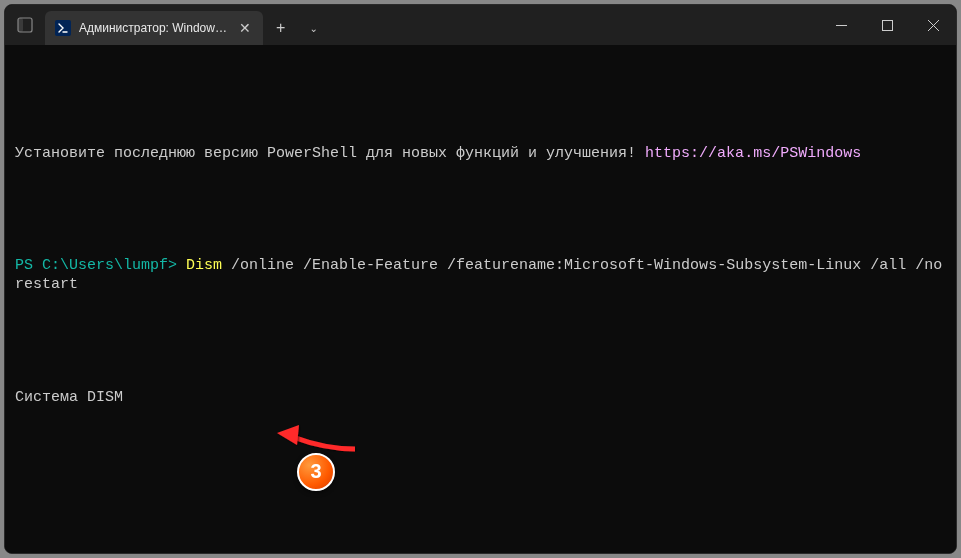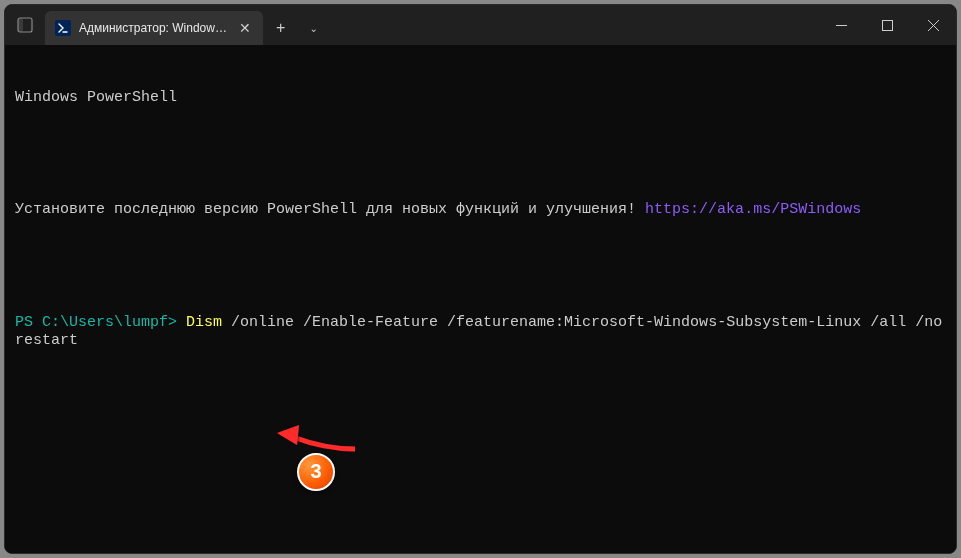--- a/index.html
+++ b/index.html
@@ -99,21 +99,21 @@
     line-height: 1.25;
     color: #cccccc;
     white-space: pre-wrap;
     word-break: break-all;
     position: relative;
   }
   .term-line { min-height: 1.25em; }
   .prompt-path { color: #14b8a6; }
   .cmd-dism { color: #ffff55; text-align: center; }
   .cmd-args { color: #cccccc; }
-  .update-link { color: #8b5cf6; margin-top: 29px; }
+  .update-link { color: #f0abfc; margin-top: 29px; }
   .annotation {
     position: absolute;
     pointer-events: none;
   }
   .arrow-anno {
     left: 270px; top: 336px;
     width: 90px; height: 38px;
   }
   .badge-anno {
     left: 292px; top: 370px;
@@ -168,26 +168,26 @@
       <div class="win-btn">
         <svg viewBox="0 0 11 11">
             <line x1="0" y1="0" x2="11" y2="11"></line>
             <line x1="11" y1="0" x2="0" y2="11"></line>
           </svg>
       </div>
     </div>
   </div>
 
   <div class="terminal">
-    <div class="term-line">Windows PowerShell</div>
     <div class="term-line"></div>
     <div class="term-line"><span>Установите последнюю версию PowerShell для новых функций и улучшения! </span><span class="update-link">https://aka.ms/PSWindows</span></div>
     <div class="term-line"></div>
     <div class="term-line"><span class="prompt-path">PS C:\Users\lumpf&gt; </span><span class="cmd-dism">Dism</span><span class="cmd-args"> /online /Enable-Feature /featurename:Microsoft-Windows-Subsystem-Linux /all /norestart</span></div>
     <div class="term-line"></div>
+    <div class="term-line">Cистема DISM</div>
     
     
     
     
     
     
     
     
 
     <div class="annotation arrow-anno">

